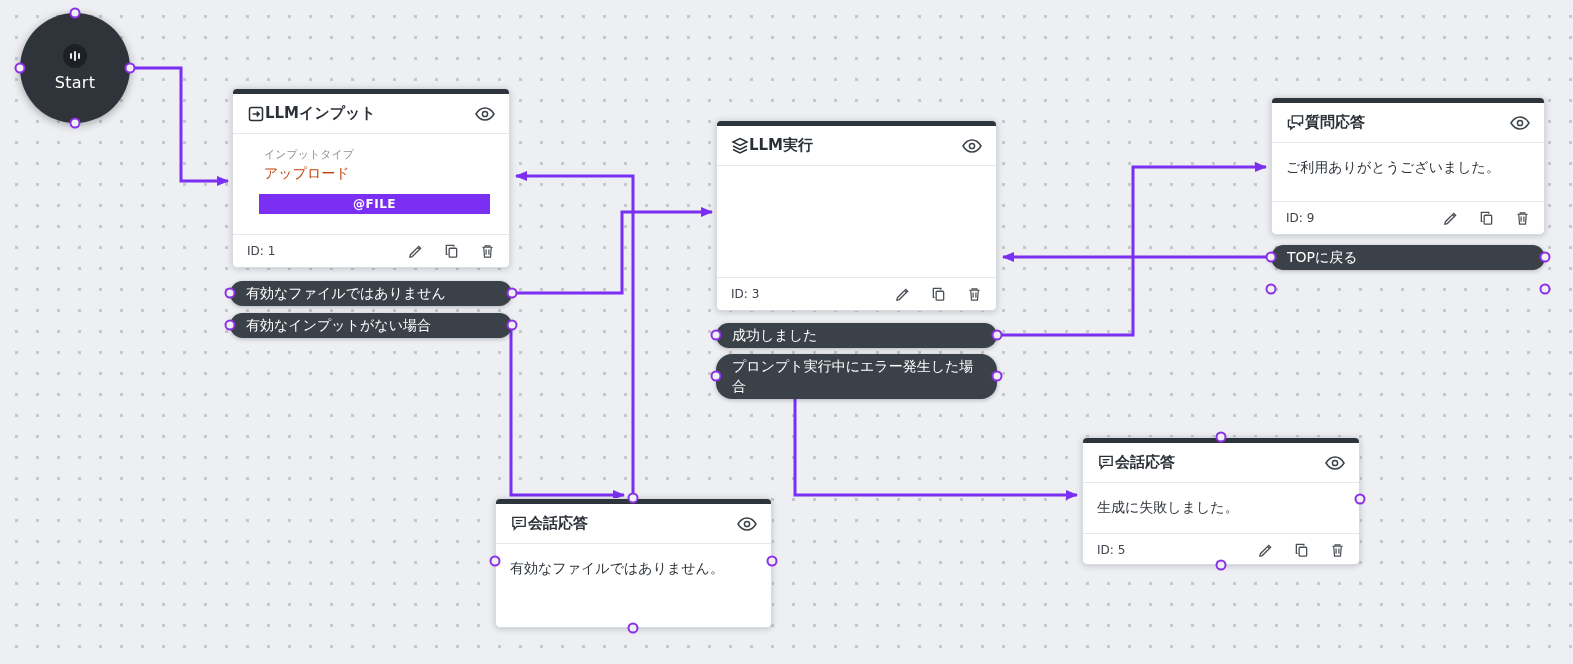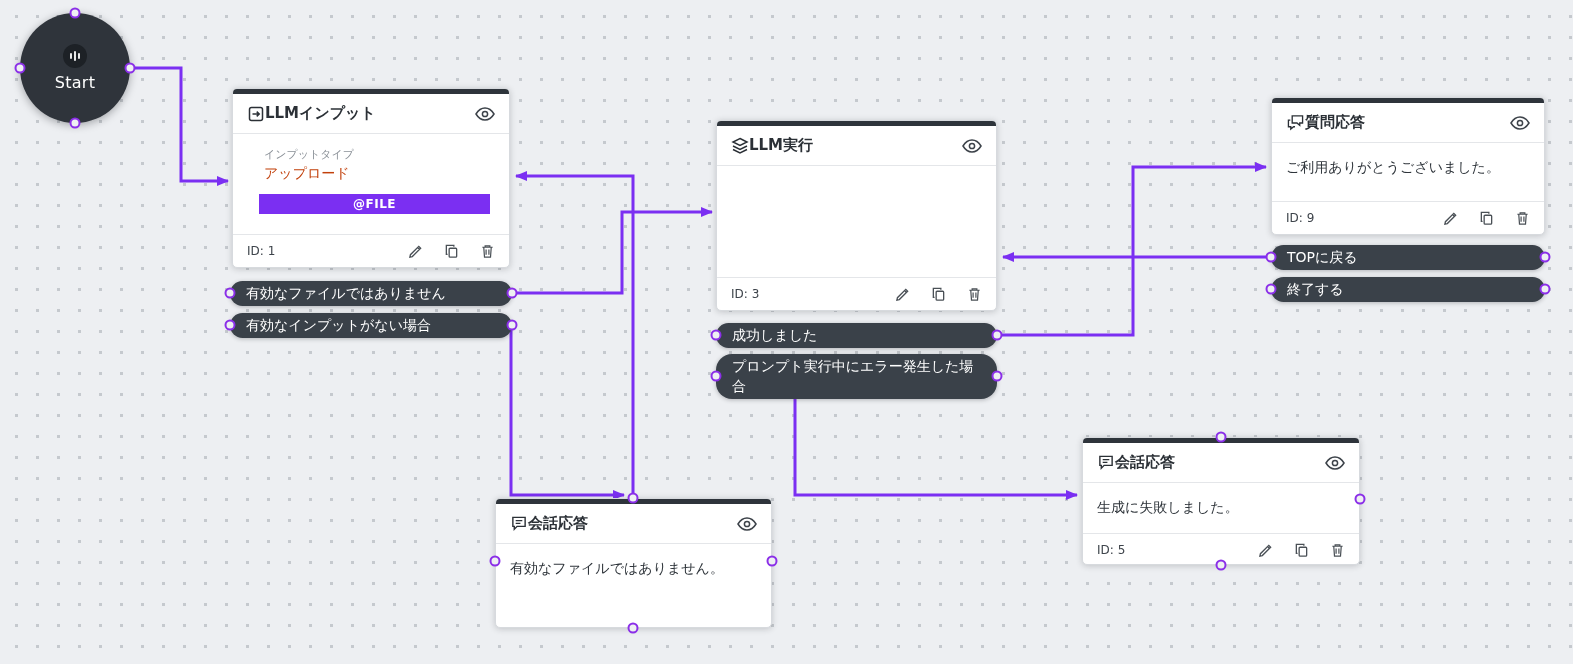--- a/index.html
+++ b/index.html
@@ -293,21 +293,20 @@
           </span>
       </span>
     </div>
   </div>
 
   <div class="pill" style="left:230px;top:281px;width:282px;min-height:25px">有効なファイルではありません</div>
   <div class="pill" style="left:230px;top:313px;width:282px;min-height:25px">有効なインプットがない場合</div>
   <div class="pill" style="left:716px;top:323px;width:281px;min-height:25px">成功しました</div>
   <div class="pill" style="left:716px;top:354px;width:281px;min-height:45px;border-radius:16px">プロンプト実行中にエラー発生した場合</div>
   <div class="pill" style="left:1271px;top:245px;width:274px;min-height:25px">TOPに戻る</div>
-  <div class="pill" style="left:1271px;top:277px;width:274px;min-height:25px">終了する</div>
 
   <div class="port" style="left:75px;top:13px"></div>
   <div class="port" style="left:20px;top:68px"></div>
   <div class="port" style="left:130px;top:68px"></div>
   <div class="port" style="left:75px;top:123px"></div>
 
   <div class="port" style="left:230px;top:293px"></div>
   <div class="port" style="left:512px;top:293px"></div>
   <div class="port" style="left:230px;top:325px"></div>
   <div class="port" style="left:512px;top:325px"></div>

